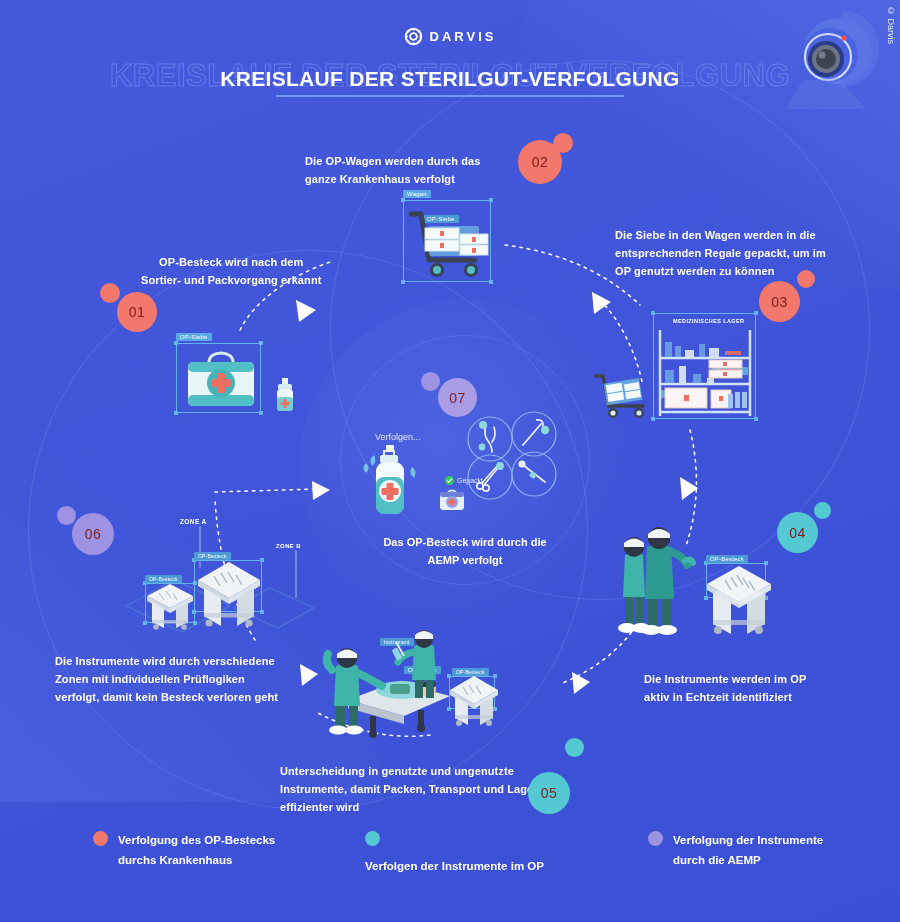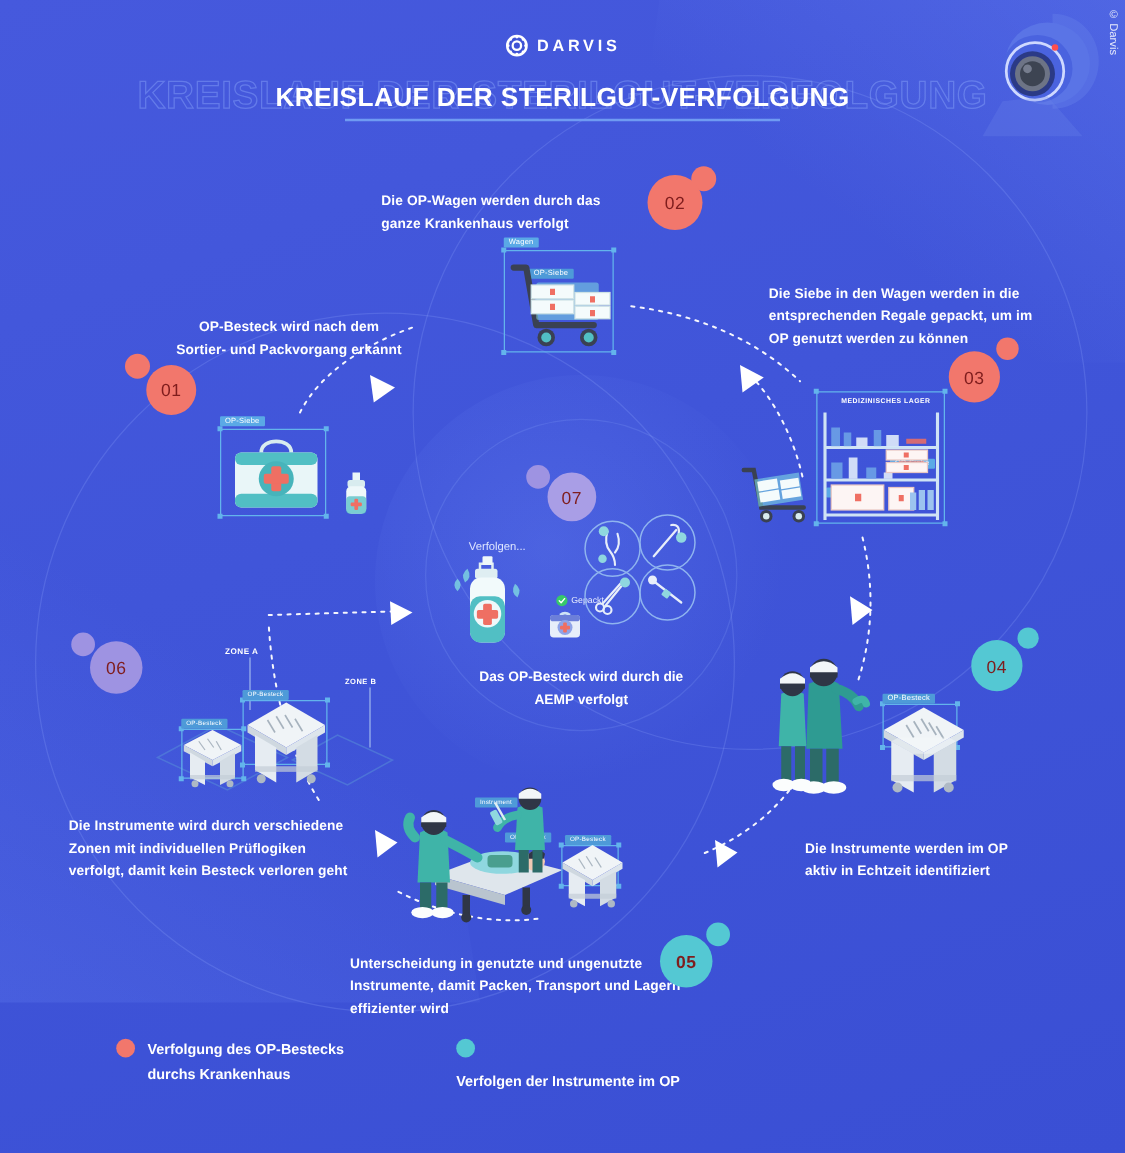--- a/index.html
+++ b/index.html
@@ -378,21 +378,21 @@
     <polygon points="12,35 30,45 46,45 64,35 58,32 18,32" fill="#f4f7fa" opacity=".5"></polygon>
     <rect x="12" y="62" width="52" height="5" fill="#c3cdd7" opacity=".7"></rect>
     <circle cx="17" cy="72" r="4" fill="#aeb9c5"></circle>
       <circle cx="58" cy="72" r="4" fill="#aeb9c5"></circle>
   </svg>
 
   <div class="stext" style="left:280px;top:762px;white-space:pre-line;">Unterscheidung in genutzte und ungenutzte
 Instrumente, damit Packen, Transport und Lagern
 effizienter wird</div>
   <div class="dot" style="left:565px;top:738px;width:19px;height:19px;background:#54c8d3;"></div>
-  <div class="badge" style="left:528px;top:748px;width:42px;height:42px;background:#54c8d3;font-weight:bold;">05</div>
+  <div class="badge" style="left:528px;top:772px;width:42px;height:42px;background:#54c8d3;">05</div>
 
   <div class="tag dk" style="left:380px;top:638px;font-size:5px;">Instrument</div>
   <div class="tag dk" style="left:404px;top:666px;font-size:5px;">OP-Besteck</div>
   <div class="tag dk" style="left:452px;top:668px;font-size:5px;">OP-Besteck</div>
 
   <svg class="scene" style="left:318px;top:640px;width:160px;height:95px;">
 
     <polygon points="30,60 78,42 132,56 86,76" fill="#dfe6ec"></polygon>
     <polygon points="30,60 86,76 86,84 30,68" fill="#b9c4cf"></polygon>
     <rect x="52" y="76" width="6" height="18" fill="#2f3646"></rect>
@@ -600,15 +600,20 @@
   <div class="legend">
     <div class="lg-item" style="left:93px;top:0;width:250px;">
       <span class="lg-dot" style="background:#f2776c;"></span>
       <span class="lg-txt">Verfolgung des OP-Bestecks
 durchs Krankenhaus</span>
     </div>
     <div class="lg-item" style="left:365px;top:0;width:250px;flex-direction:column;">
       <span class="lg-dot" style="background:#54c8d3;"></span>
       <span class="lg-txt">Verfolgen der Instrumente im OP</span>
     </div>
+    <div class="lg-item" style="left:648px;top:0;width:240px;">
+      <span class="lg-dot" style="background:#9e93e2;"></span>
+      <span class="lg-txt">Verfolgung der Instrumente
+durch die AEMP</span>
+    </div>
   </div>
 
 </div>
 
 </body></html>

